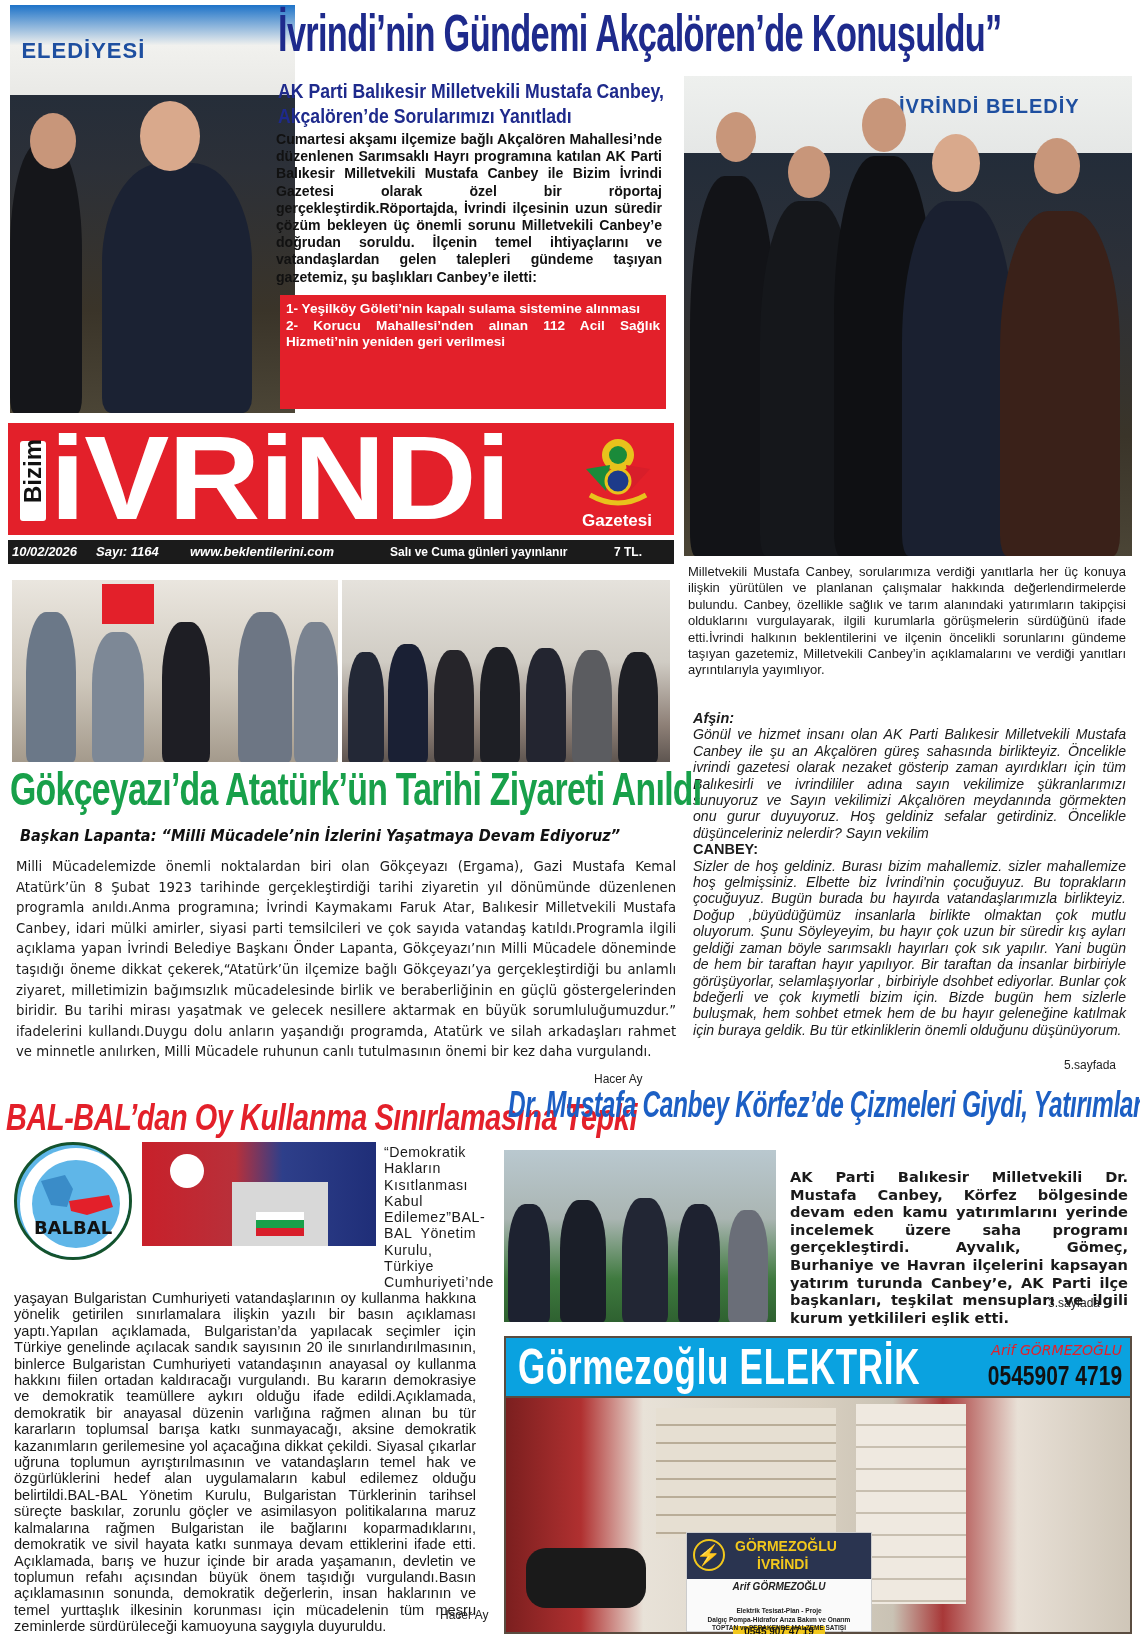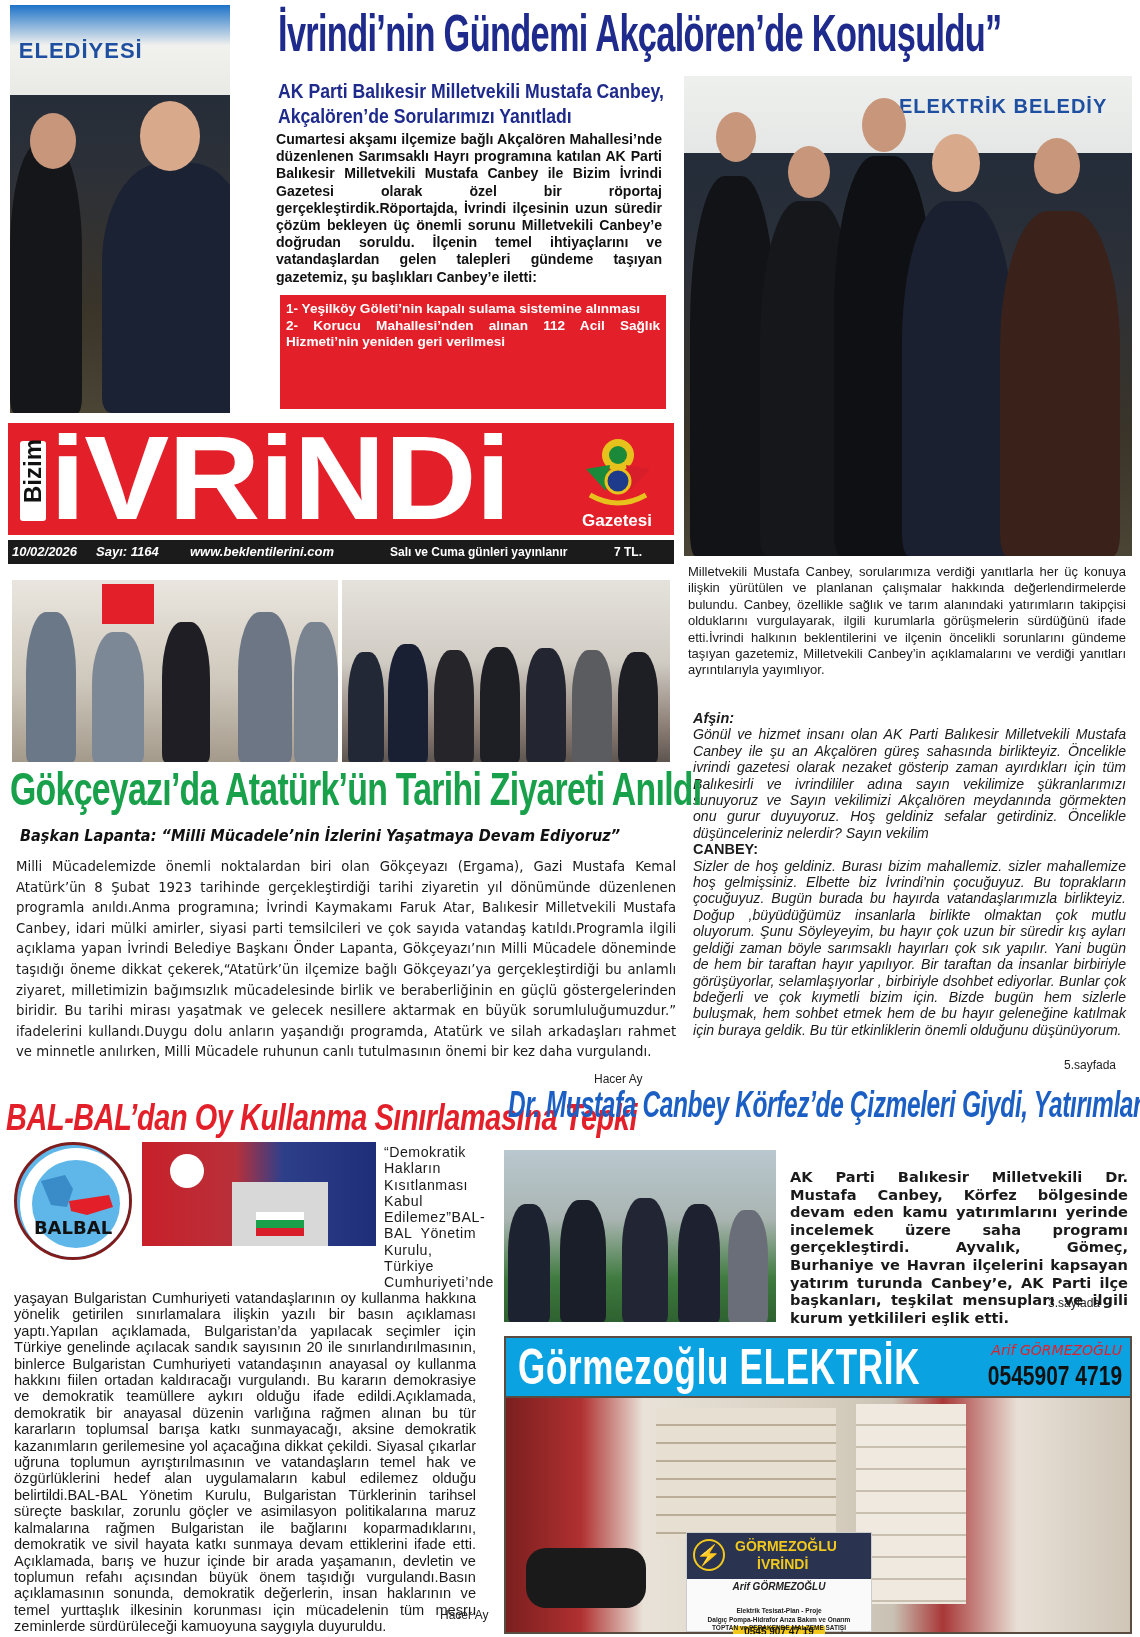--- a/index.html
+++ b/index.html
@@ -40,21 +40,21 @@
   .see-page { font-size: 12px; color:#222; position: absolute; }
 
   
   .green-headline { left: 10px; top: 762px; font-weight: bold; font-size: 47px; color: #18a04a; transform: scaleX(0.72); transform-origin: left top; white-space: nowrap; letter-spacing: -1px; line-height: 54px; }
   .g-sub { left: 20px; top: 826px; font-style: italic; font-weight: bold; font-size: 16.5px; color:#111; white-space: nowrap; font-family: "DejaVu Sans", sans-serif; transform: scaleX(0.88); transform-origin: left top; }
   .g-body { left: 16px; top: 856px; width: 660px; font-size: 14.2px; line-height: 20.6px; text-align: justify; color:#1a1a1a; font-family: "DejaVu Sans", sans-serif; transform: scaleX(0.935); transform-origin: left top; width: 706px; }
   .byline { position:absolute; font-size: 12px; color:#222; }
 
   
   .balbal-headline { left: 6px; top: 1096px; font-weight: bold; font-style: italic; font-size: 37px; color: #e3202a; transform: scaleX(0.78); transform-origin: left top; white-space: nowrap; line-height: 44px; letter-spacing: -0.5px; }
-  .balbal-logo { left: 14px; top: 1142px; width: 118px; height: 118px; border-radius: 50%; border: 3px solid #7f1d1d; background: #5fb6e8; overflow: hidden; }
+  .balbal-logo { left: 14px; top: 1142px; width: 118px; height: 118px; border-radius: 50%; border: 3px solid #14532d; background: #5fb6e8; overflow: hidden; }
   .balbal-logo-text { position:absolute; left:0; right:0; top: 72px; text-align:center; font-weight:bold; font-size: 18px; color:#111; font-family: "DejaVu Sans", sans-serif; }
   .balbal-photo { left: 142px; top: 1142px; width: 234px; height: 104px; }
   .balbal-side { left: 384px; top: 1144px; width: 92px; font-size: 14.2px; line-height: 16.3px; text-align: justify; letter-spacing: 0.5px; color:#1a1a1a; }
   .balbal-body { left: 14px; top: 1290px; width: 462px; font-size: 14.6px; line-height: 16.4px; text-align: justify; color:#1a1a1a; }
 
   
   .blue-headline { left: 508px; top: 1082px; font-weight: bold; font-style: italic; font-size: 37px; color: #1c5fc4; transform: scaleX(0.66); transform-origin: left top; white-space: nowrap; line-height: 46px; letter-spacing: -0.5px; font-family: "Liberation Sans", sans-serif; }
   .korfez-photo { left: 504px; top: 1150px; width: 272px; height: 172px; }
   .korfez-text { left: 790px; top: 1168px; width: 338px; font-weight: bold; font-size: 14.6px; line-height: 17.6px; text-align: justify; color:#1a1a1a; font-family: "DejaVu Sans", sans-serif; }
 
@@ -70,21 +70,21 @@
   .ad-card-name1 { position:absolute; left: 48px; top: 5px; font-weight:bold; font-size: 14px; color:#f2c81c; }
   .ad-card-name2 { position:absolute; left: 70px; top: 23px; font-weight:bold; font-size: 14px; color:#f2c81c; }
   .ad-card-bolt { position:absolute; left: 6px; top: 6px; width: 32px; height: 32px; border: 2px solid #f2c81c; border-radius: 50%; color:#f2c81c; font-size: 20px; text-align:center; line-height: 28px; }
   .ad-card-owner { position:absolute; left: 0; right:0; top: 48px; text-align:center; font-style: italic; font-size: 10px; color:#222; font-weight:bold; }
   .ad-card-phone { position:absolute; left: 46px; right: 46px; top: 60px; text-align:center; font-weight:bold; font-size: 10px; background:#f2c81c; color:#111;margin-top:33px; }
   .ad-card-line { position:absolute; left: 0; right: 0; text-align:center; font-size: 6.5px; font-weight: bold; color:#222; }
 </style>
 </head>
 <body>
 
-<div class="photo photo-night" style="left:10px;top:5px;width:220px;height:408px;">
+<div class="photo photo-night" style="left:10px;top:5px;width:285px;height:408px;">
   <div class="photo-tent"></div>
   <div class="photo-tent-text">ELEDİYESİ</div>
   <div class="person" style="left:0;width:72px;height:270px;background:#15161a;"></div>
   <div class="head" style="left:20px;top:108px;width:46px;height:56px;"></div>
   <div class="person" style="left:92px;width:150px;height:250px;background:#1b2233;"></div>
   <div class="head" style="left:130px;top:96px;width:60px;height:70px;background:#d9a98c;"></div>
 </div>
 
 <div class="abs main-headline">İvrindi’nin Gündemi Akçalören’de Konuşuldu”</div>
 <div class="abs sub-headline">
@@ -93,21 +93,21 @@
 </div>
 <div class="abs lead">Cumartesi akşamı ilçemize bağlı Akçalören Mahallesi’nde düzenlenen Sarımsaklı Hayrı programına katılan AK Parti Balıkesir Milletvekili Mustafa Canbey ile Bizim İvrindi Gazetesi olarak özel bir röportaj gerçekleştirdik.Röportajda, İvrindi ilçesinin uzun süredir çözüm bekleyen üç önemli sorunu Milletvekili Canbey’e doğrudan soruldu. İlçenin temel ihtiyaçlarını ve vatandaşlardan gelen talepleri gündeme taşıyan gazetemiz, şu başlıkları Canbey’e iletti:</div>
 
 <div class="abs red-box">
   <div>1- Yeşilköy Göleti’nin kapalı sulama sistemine alınması</div>
   <div>2- Korucu Mahallesi’nden alınan 112 Acil Sağlık Hizmeti’nin yeniden geri verilmesi</div>
 </div>
 
 <div class="photo photo-night" style="left:684px;top:76px;width:448px;height:480px;">
   <div class="photo-tent" style="height:16%;background:linear-gradient(180deg,#eef0ee 0%,#e5e7e6 100%);"></div>
-  <div class="photo-tent-text" style="left:48%;top:4%;font-size:20px;">ELEKTRİK BELEDİY</div>
+  <div class="photo-tent-text" style="left:48%;top:4%;font-size:20px;">İVRİNDİ BELEDİY</div>
   <div class="person" style="left:6px;width:86px;height:380px;background:#121317;"></div>
   <div class="head" style="left:32px;top:36px;width:40px;height:50px;"></div>
   <div class="person" style="left:76px;width:96px;height:355px;background:#15171b;"></div>
   <div class="head" style="left:104px;top:70px;width:42px;height:52px;"></div>
   <div class="person" style="left:150px;width:100px;height:400px;background:#0f1013;"></div>
   <div class="head" style="left:178px;top:22px;width:44px;height:54px;"></div>
   <div class="person" style="left:218px;width:112px;height:355px;background:#1a2030;"></div>
   <div class="head" style="left:248px;top:58px;width:48px;height:58px;background:#d9a98c;"></div>
   <div class="person" style="left:316px;width:120px;height:345px;background:#3a2119;"></div>
   <div class="head" style="left:350px;top:62px;width:46px;height:56px;"></div>

